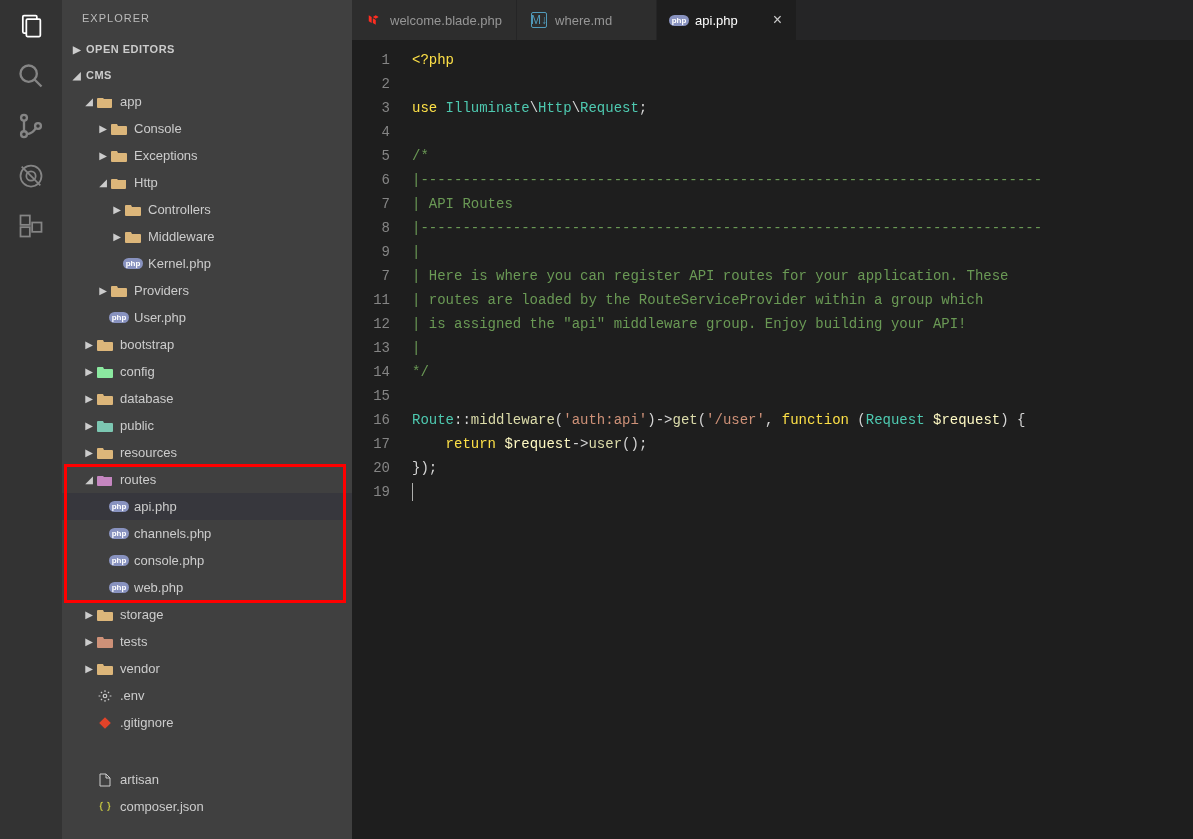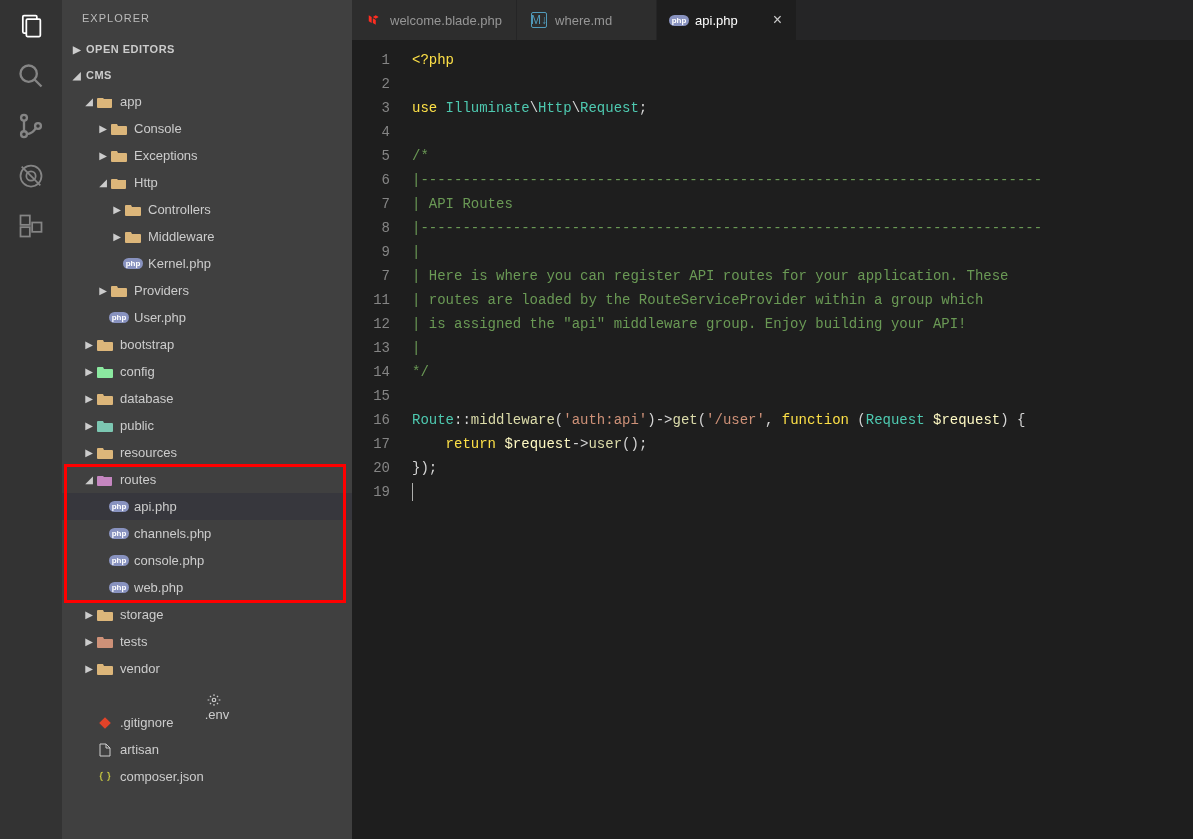--- a/index.html
+++ b/index.html
@@ -378,40 +378,40 @@
       </div>
       <div class="tree-row" style="padding-left: 20px;">
         <span class="chev">▶</span>
         <span class="ficon">
           <svg width="16" height="14" viewBox="0 0 16 14">
             <path fill="#dcb67a" d="M1 2h5l1 2h8a1 1 0 0 1 1 1v7a1 1 0 0 1-1 1H1a1 1 0 0 1-1-1V3a1 1 0 0 1 1-1z"></path>
           </svg>
         </span>
         <span class="label">vendor</span>
       </div>
-      <div class="tree-row" style="padding-left: 20px; flex-direction: column;">
+      <div class="tree-row" style="padding-left: 20px;">
         <span class="chev empty">▶</span>
         <span class="ficon gear-icon-sm">
           <svg width="14" height="14" viewBox="0 0 24 24" fill="none" stroke="#ccc" stroke-width="2">
             <circle cx="12" cy="12" r="3"></circle>
             <path d="M12 2v3M12 19v3M4 12H1M23 12h-3M5 5l2 2M17 17l2 2M5 19l2-2M17 7l2-2"></path>
           </svg>
         </span>
         <span class="label">.env</span>
       </div>
       <div class="tree-row" style="padding-left: 20px;">
         <span class="chev empty">▶</span>
         <span class="ficon">
           <svg width="14" height="14" viewBox="0 0 24 24">
             <path fill="#e24329" d="M12 2l10 10-10 10L2 12z"></path>
           </svg>
         </span>
         <span class="label">.gitignore</span>
       </div>
-      <div class="tree-row" style="padding-left: 20px;">
+      <div class="tree-row" style="padding-left: 20px; margin-top: 30px;">
         <span class="chev empty">▶</span>
         <span class="ficon">
           <svg width="12" height="14" viewBox="0 0 12 14" fill="none" stroke="#ccc" stroke-width="1">
             <path d="M1 1h6l4 4v8H1z"></path>
             <path d="M7 1v4h4"></path>
           </svg>
         </span>
         <span class="label">artisan</span>
       </div>
       <div class="tree-row" style="padding-left: 20px;">

